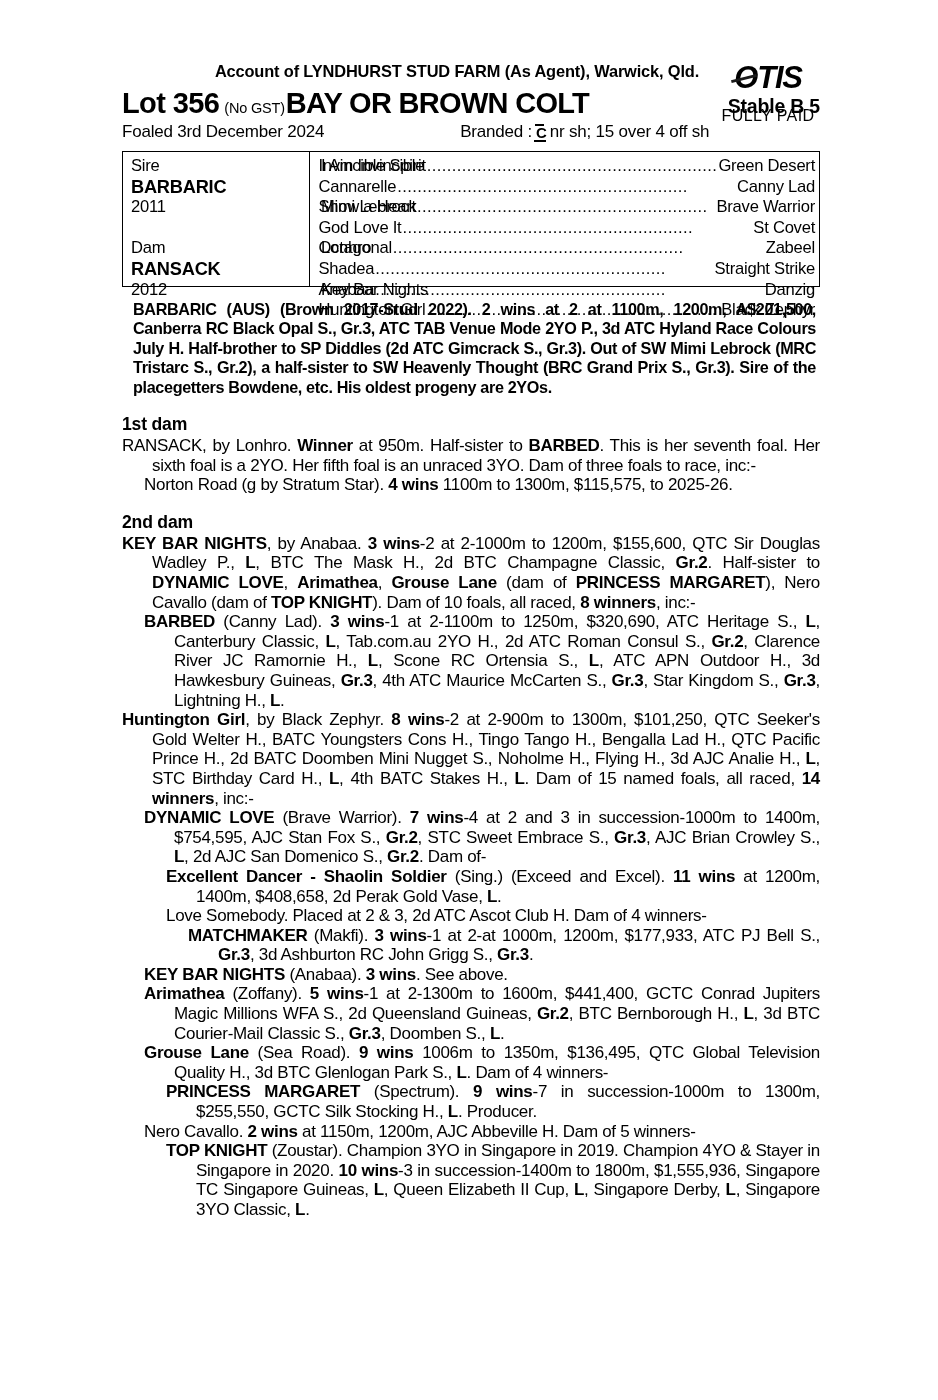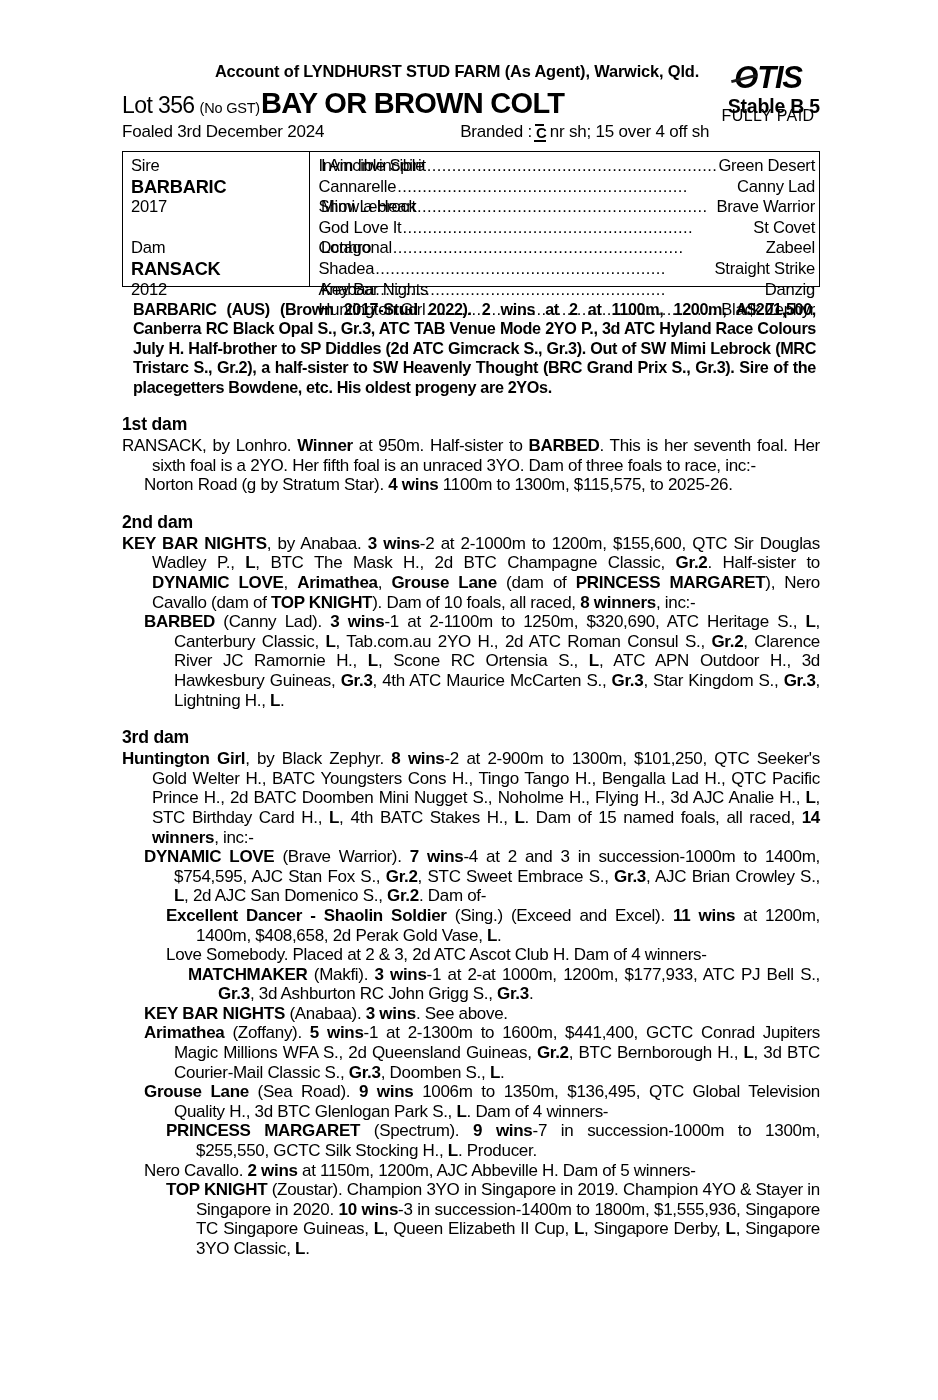--- a/index.html
+++ b/index.html
@@ -73,22 +73,22 @@
     white-space: nowrap;
   }
 
   .lot-row {
     display: flex;
     align-items: baseline;
     margin-top: 6px;
     white-space: nowrap;
   }
   .lot-num {
-    font-weight: normal;
-    font-size: 23px;
+    font-weight: bold;
+    font-size: 29px;
     letter-spacing: -0.6px;
   }
   .lot-gst {
     font-size: 14.5px;
     margin: 0 1px 0 5px;
     letter-spacing: -0.2px;
   }
   .lot-title {
     font-weight: bold;
     font-size: 29px;
@@ -254,21 +254,21 @@
         <span>nr sh; 15 over 4 off sh</span>
       </span>
     </div>
   </div>
 
   <div class="ped">
     <div class="ped-left">
       <div class="ped-col1">
         <div class="ped-line">Sire</div>
         <div class="ped-line ped-bold">BARBARIC</div>
-        <div class="ped-line">2017</div>
+        <div class="ped-line">2011</div>
         <div class="ped-line">&nbsp;</div>
         <div class="ped-line">Dam</div>
         <div class="ped-line ped-bold">RANSACK</div>
         <div class="ped-line">2012</div>
       </div>
       <div class="ped-col2">
         <div class="ped-line">I Am Invincible</div>
         <div class="ped-line">&nbsp;</div>
         <div class="ped-line">Mimi Lebrock</div>
         <div class="ped-line">&nbsp;</div>
@@ -324,21 +324,20 @@
   <div class="sire-para">BARBARIC (AUS) (Brown 2017-Stud 2022). 2 wins at 2 at 1100m, 1200m, A$201,500, Canberra RC Black Opal S., Gr.3, ATC TAB Venue Mode 2YO P., 3d ATC Hyland Race Colours July H. Half-brother to SP Diddles (2d ATC Gimcrack S., Gr.3). Out of SW Mimi Lebrock (MRC Tristarc S., Gr.2), a half-sister to SW Heavenly Thought (BRC Grand Prix S., Gr.3). Sire of the placegetters Bowdene, etc. His oldest progeny are 2YOs.</div>
 
   <div class="dam-head">1st dam</div>
   <p class="p lvl0">RANSACK, by Lonhro. <b>Winner</b> at 950m. Half-sister to <b>BARBED</b>. This is her seventh foal. Her sixth foal is a 2YO. Her fifth foal is an unraced 3YO. Dam of three foals to race, inc:-</p>
   <p class="p lvl1 lastline">Norton Road (g by Stratum Star). <b>4 wins</b> 1100m to 1300m, $115,575, to 2025-26.</p>
 
   <div class="dam-head">2nd dam</div>
   <p class="p lvl0"><b>KEY BAR NIGHTS</b>, by Anabaa. <b>3 wins</b>-2 at 2-1000m to 1200m, $155,600, QTC Sir Douglas Wadley P., <b>L</b>, BTC The Mask H., 2d BTC Champagne Classic, <b>Gr.2</b>. Half-sister to <b>DYNAMIC LOVE</b>, <b>Arimathea</b>, <b>Grouse Lane</b> (dam of <b>PRINCESS MARGARET</b>), Nero Cavallo (dam of <b>TOP KNIGHT</b>). Dam of 10 foals, all raced, <b>8 winners</b>, inc:-</p>
   <p class="p lvl1"><b>BARBED</b> (Canny Lad). <b>3 wins</b>-1 at 2-1100m to 1250m, $320,690, ATC Heritage S., <b>L</b>, Canterbury Classic, <b>L</b>, Tab.com.au 2YO H., 2d ATC Roman Consul S., <b>Gr.2</b>, Clarence River JC Ramornie H., <b>L</b>, Scone RC Ortensia S., <b>L</b>, ATC APN Outdoor H., 3d Hawkesbury Guineas, <b>Gr.3</b>, 4th ATC Maurice McCarten S., <b>Gr.3</b>, Star Kingdom S., <b>Gr.3</b>, Lightning H., <b>L</b>.</p>
 
-  <div class="dam-head">3rd dam</div>
   <p class="p lvl0"><b>Huntington Girl</b>, by Black Zephyr. <b>8 wins</b>-2 at 2-900m to 1300m, $101,250, QTC Seeker's Gold Welter H., BATC Youngsters Cons H., Tingo Tango H., Bengalla Lad H., QTC Pacific Prince H., 2d BATC Doomben Mini Nugget S., Noholme H., Flying H., 3d AJC Analie H., <b>L</b>, STC Birthday Card H., <b>L</b>, 4th BATC Stakes H., <b>L</b>. Dam of 15 named foals, all raced, <b>14 winners</b>, inc:-</p>
   <div id="progeny-list">
       <p class="p lvl1"><b>DYNAMIC LOVE</b> (Brave Warrior). <b>7 wins</b>-4 at 2 and 3 in succession-1000m to 1400m, $754,595, AJC Stan Fox S., <b>Gr.2</b>, STC Sweet Embrace S., <b>Gr.3</b>, AJC Brian Crowley S., <b>L</b>, 2d AJC San Domenico S., <b>Gr.2</b>. Dam of-</p>
       <p class="p lvl2"><b>Excellent Dancer - Shaolin Soldier</b> (Sing.) (Exceed and Excel). <b>11 wins</b> at 1200m, 1400m, $408,658, 2d Perak Gold Vase, <b>L</b>.</p>
       <p class="p lvl2">Love Somebody. Placed at 2 &amp; 3, 2d ATC Ascot Club H. Dam of 4 winners-</p>
       <p class="p lvl3"><b>MATCHMAKER</b> (Makfi). <b>3 wins</b>-1 at 2-at 1000m, 1200m, $177,933, ATC PJ Bell S., <b>Gr.3</b>, 3d Ashburton RC John Grigg S., <b>Gr.3</b>.</p>
       <p class="p lvl1"><b>KEY BAR NIGHTS</b> (Anabaa). <b>3 wins</b>. See above.</p>
       <p class="p lvl1"><b>Arimathea</b> (Zoffany). <b>5 wins</b>-1 at 2-1300m to 1600m, $441,400, GCTC Conrad Jupiters Magic Millions WFA S., 2d Queensland Guineas, <b>Gr.2</b>, BTC Bernborough H., <b>L</b>, 3d BTC Courier-Mail Classic S., <b>Gr.3</b>, Doomben S., <b>L</b>.</p>
       <p class="p lvl1"><b>Grouse Lane</b> (Sea Road). <b>9 wins</b> 1006m to 1350m, $136,495, QTC Global Television Quality H., 3d BTC Glenlogan Park S., <b>L</b>. Dam of 4 winners-</p>
       <p class="p lvl2"><b>PRINCESS MARGARET</b> (Spectrum). <b>9 wins</b>-7 in succession-1000m to 1300m, $255,550, GCTC Silk Stocking H., <b>L</b>. Producer.</p>

